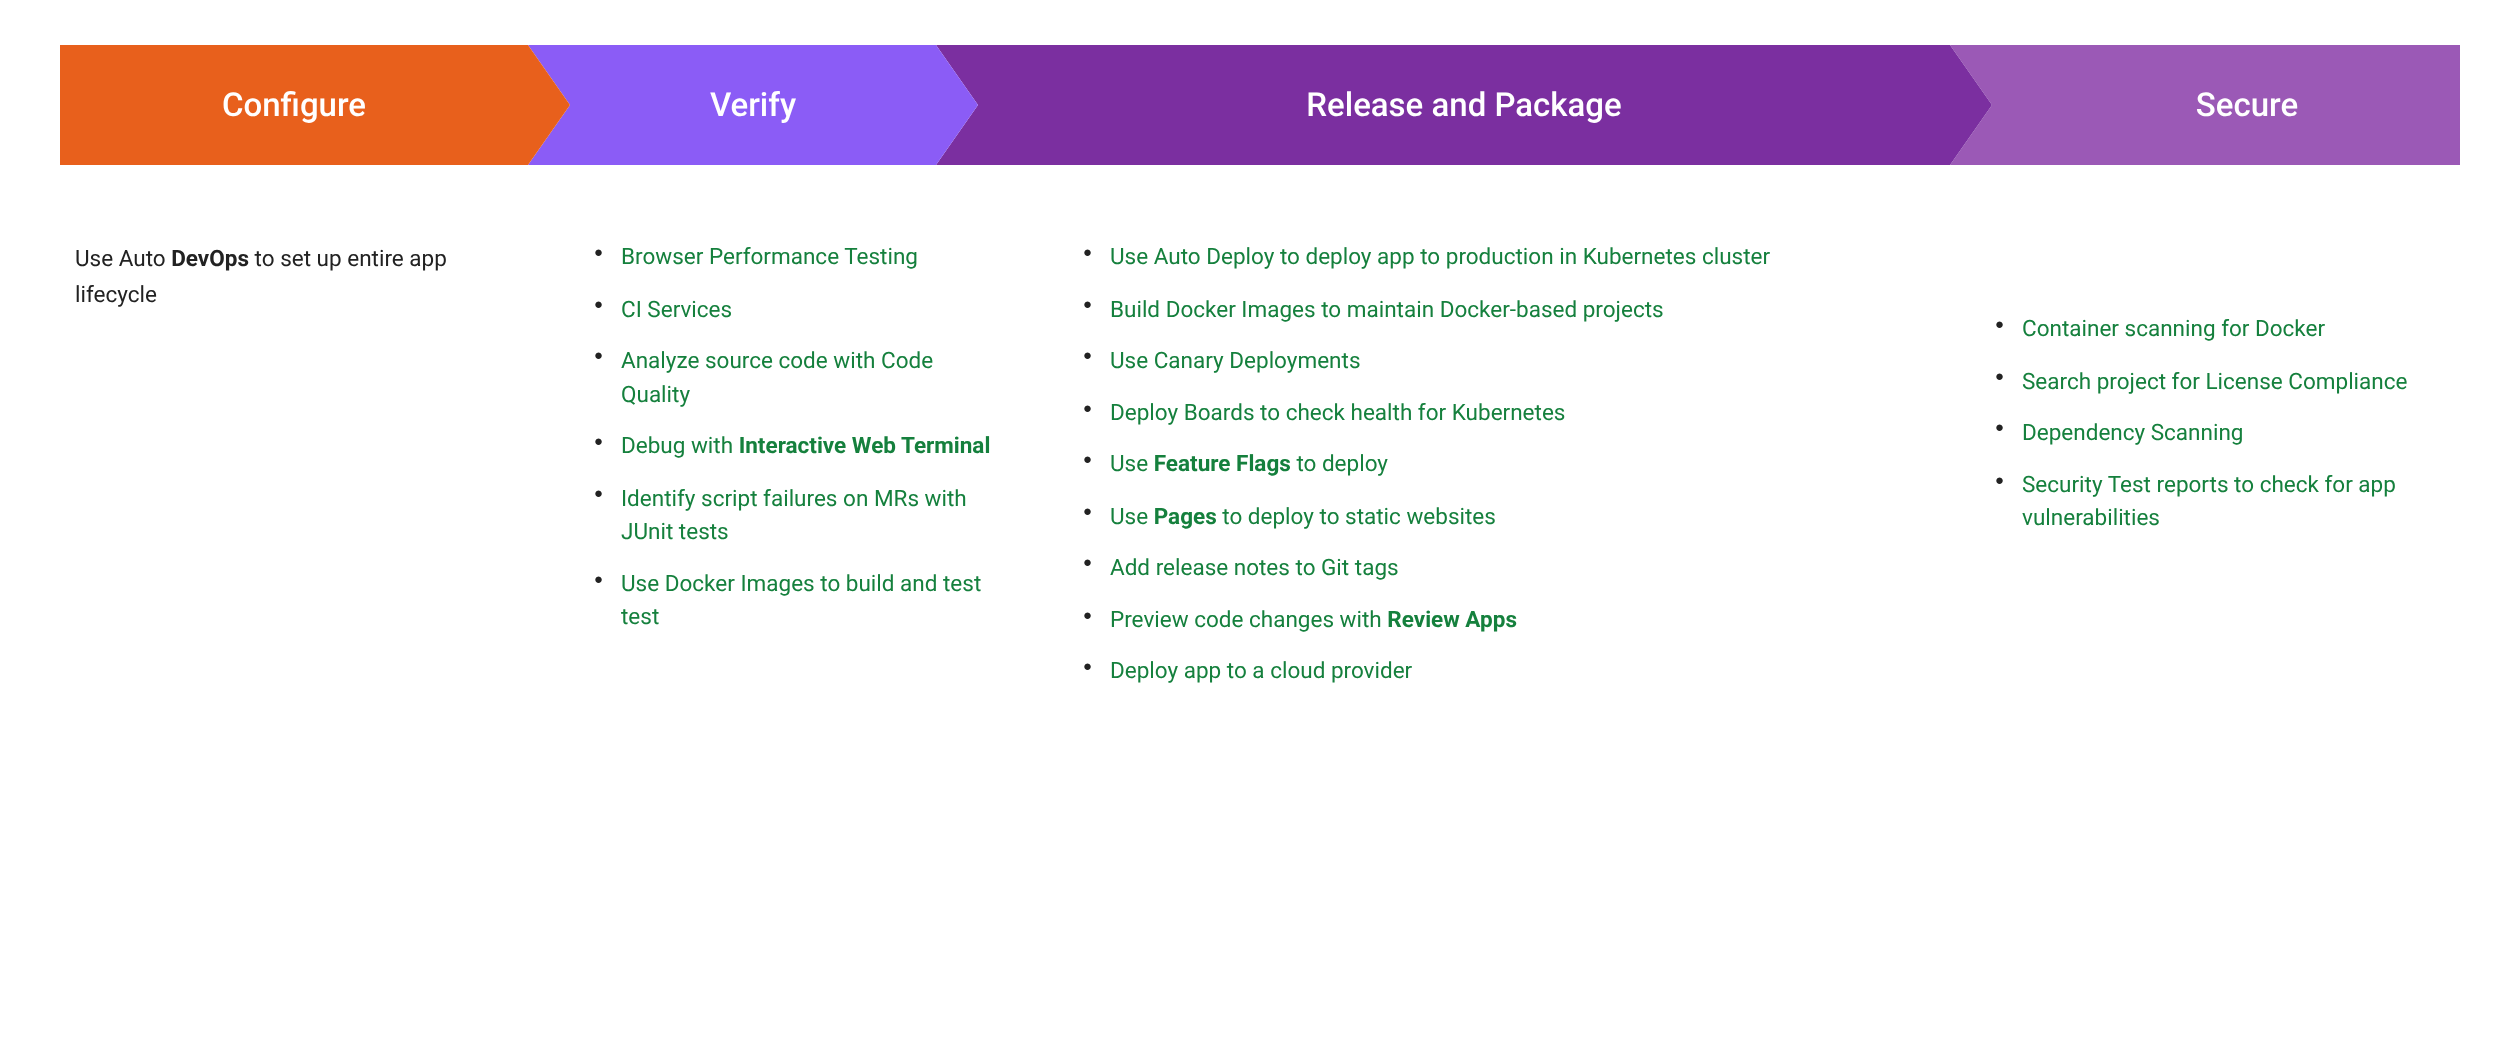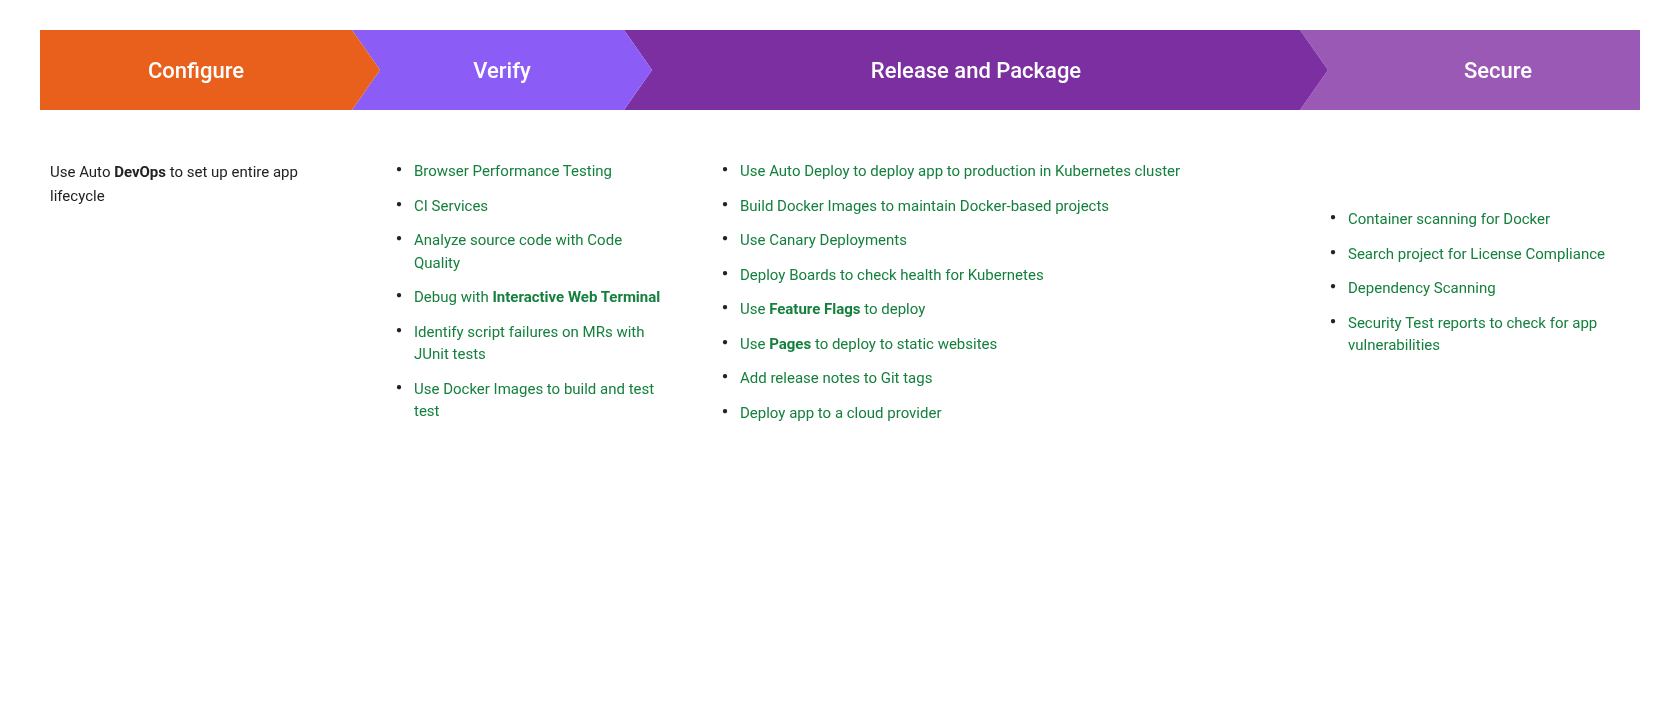--- a/index.html
+++ b/index.html
@@ -171,20 +171,21 @@
 
     <div class="col col-release">
       <ul>
         <li>Use Auto Deploy to deploy app to production in Kubernetes cluster</li>
         <li>Build Docker Images to maintain Docker-based projects</li>
         <li>Use Canary Deployments</li>
         <li>Deploy Boards to check health for Kubernetes</li>
         <li>Use <b>Feature Flags</b> to deploy</li>
         <li>Use <b>Pages</b> to deploy to static websites</li>
         <li>Add release notes to Git tags</li>
+        <li>Preview code changes with <b>Review Apps</b></li>
         <li>Deploy app to a cloud provider</li>
       </ul>
     </div>
 
     <div class="col col-secure">
       <ul>
         <li>Container scanning for Docker</li>
         <li>Search project for License Compliance</li>
         <li>Dependency Scanning</li>
         <li>Security Test reports to check for app vulnerabilities</li>

